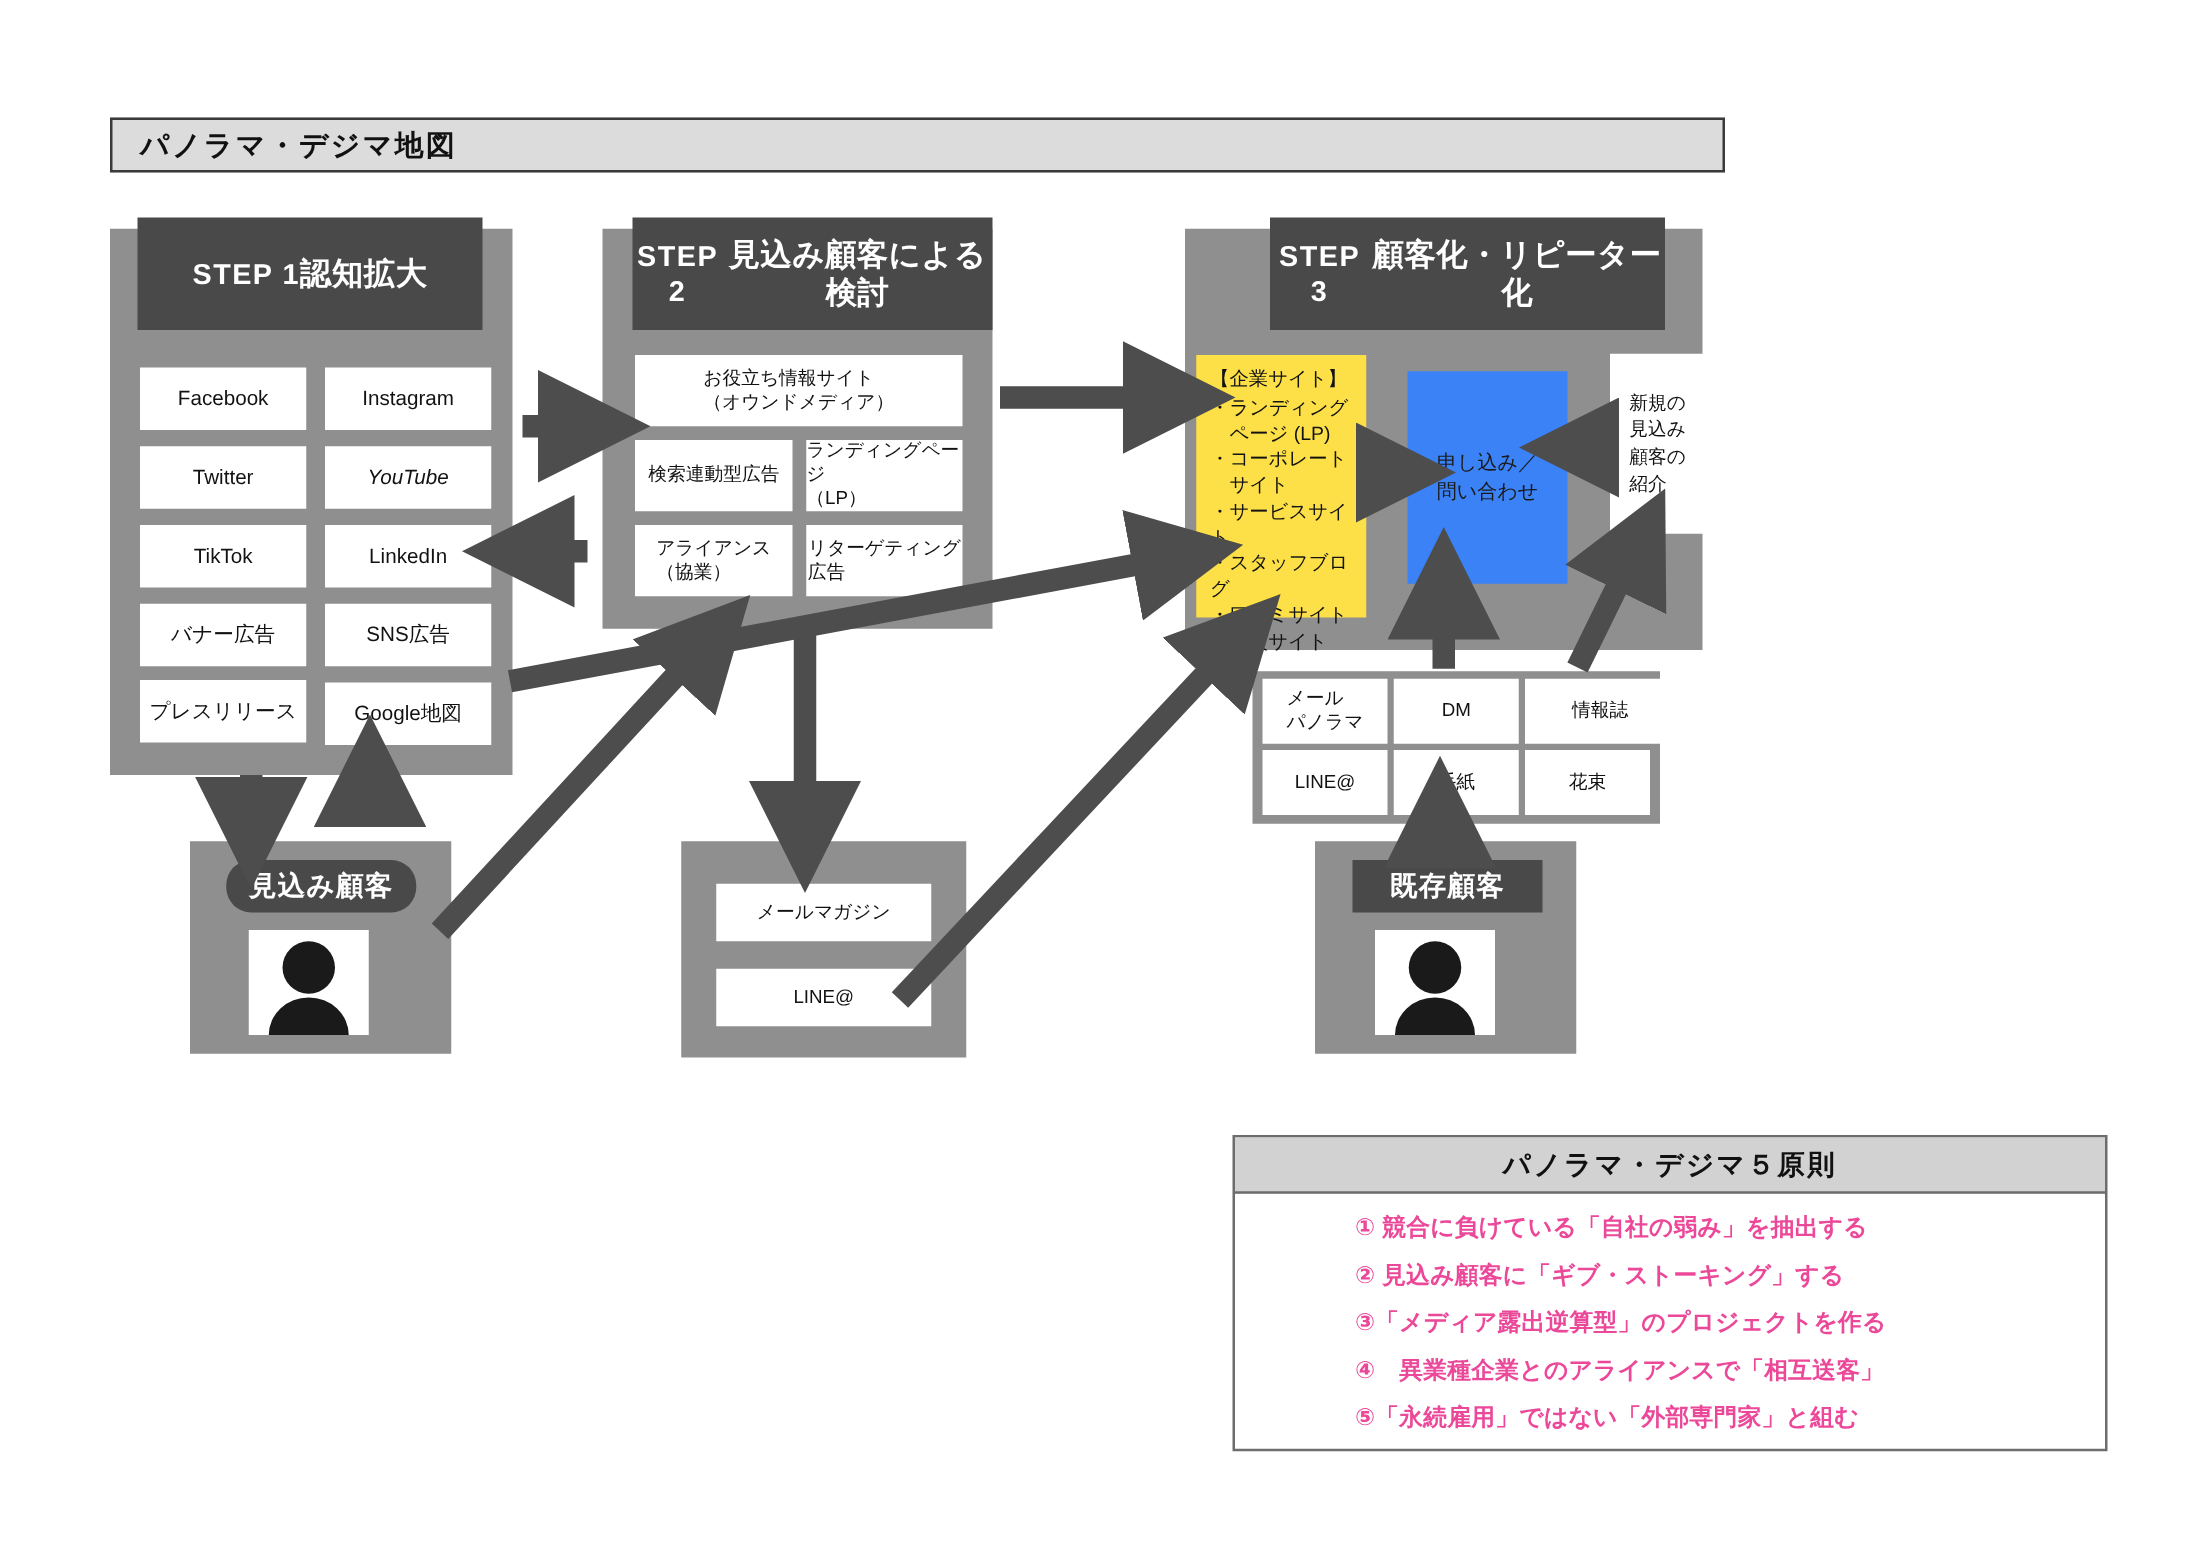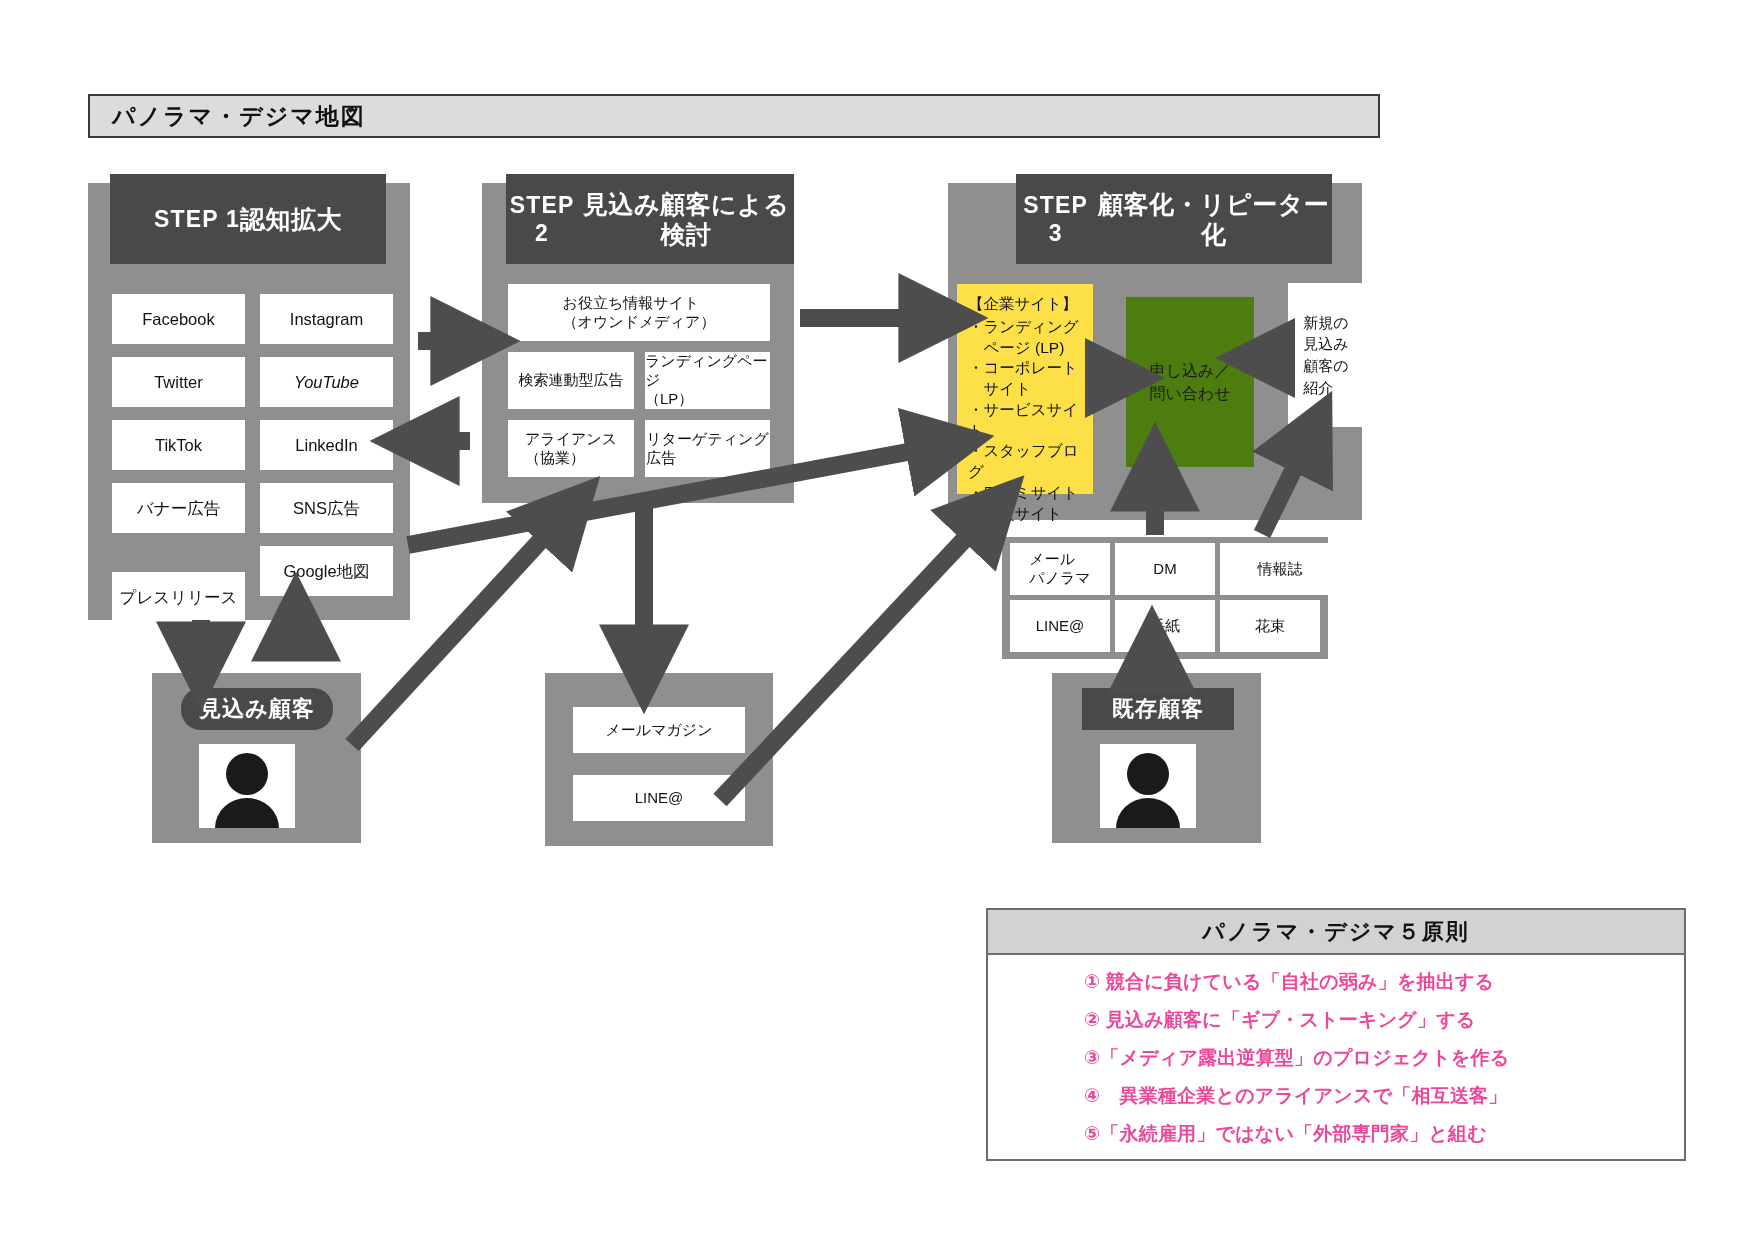--- a/index.html
+++ b/index.html
@@ -68,21 +68,21 @@
     font-size: 15.5px;
     line-height: 1.34;
     padding: 10px 10px 8px 11px;
     color: #121212;
   }
   .bullets .hd { font-weight: normal; margin-bottom: 2px; }
   .bullets .li { white-space: pre-line; }
 
   
   .lightbox {
-    background: #4d7c0f;
+    background: #3b82f6;
     display: flex; align-items: center; justify-content: center;
     text-align: center; font-size: 16px; line-height: 1.45;
   }
 
   
   .person {
     background: #ffffff;
     display: flex; align-items: flex-end; justify-content: center;
   }
   .person svg { display: block; }
@@ -130,21 +130,21 @@
   </div>
 
   <div class="abs cell" style="left:112px; top:294px; width:133px; height:50px;">Facebook</div>
   <div class="abs cell" style="left:260px; top:294px; width:133px; height:50px;">Instagram</div>
   <div class="abs cell" style="left:112px; top:357px; width:133px; height:50px;">Twitter</div>
   <div class="abs cell" style="left:260px; top:357px; width:133px; height:50px;font-style:italic;">YouTube</div>
   <div class="abs cell" style="left:112px; top:420px; width:133px; height:50px;">TikTok</div>
   <div class="abs cell" style="left:260px; top:420px; width:133px; height:50px;">LinkedIn</div>
   <div class="abs cell" style="left:112px; top:483px; width:133px; height:50px;">バナー広告</div>
   <div class="abs cell" style="left:260px; top:483px; width:133px; height:50px;">SNS広告</div>
-  <div class="abs cell" style="left:112px; top:572px; width:133px; height:50px;">プレスリリース</div>
+  <div class="abs cell" style="left:112px; top:544px; width:133px; height:50px;">プレスリリース</div>
   <div class="abs cell" style="left:260px; top:546px; width:133px; height:50px;">Google地図</div>
 
   <div class="abs step-panel" style="left:482px; top:183px; width:312px; height:320px;"></div>
   <div class="abs step-header" style="left:506px; top:174px; width:288px; height:90px;">
     <div class="en">STEP 2</div>
     <div class="jp">見込み顧客による検討</div>
   </div>
 
   <div class="abs cell sm" style="left:508px; top:284px; width:262px; height:57px; white-space:pre-line;">お役立ち情報サイト
 （オウンドメディア）</div>

